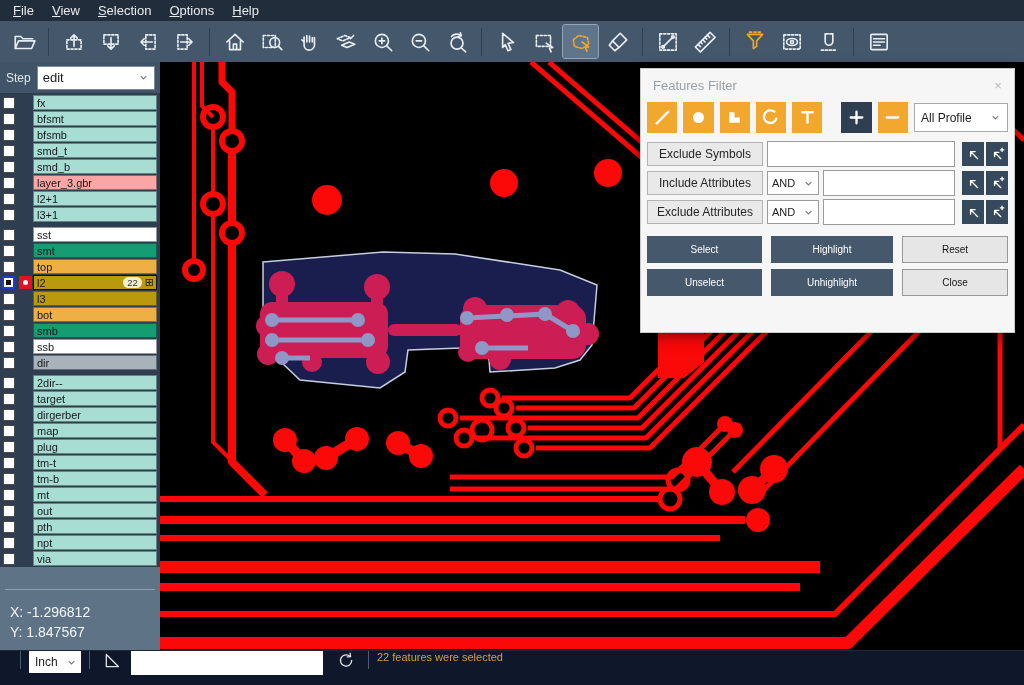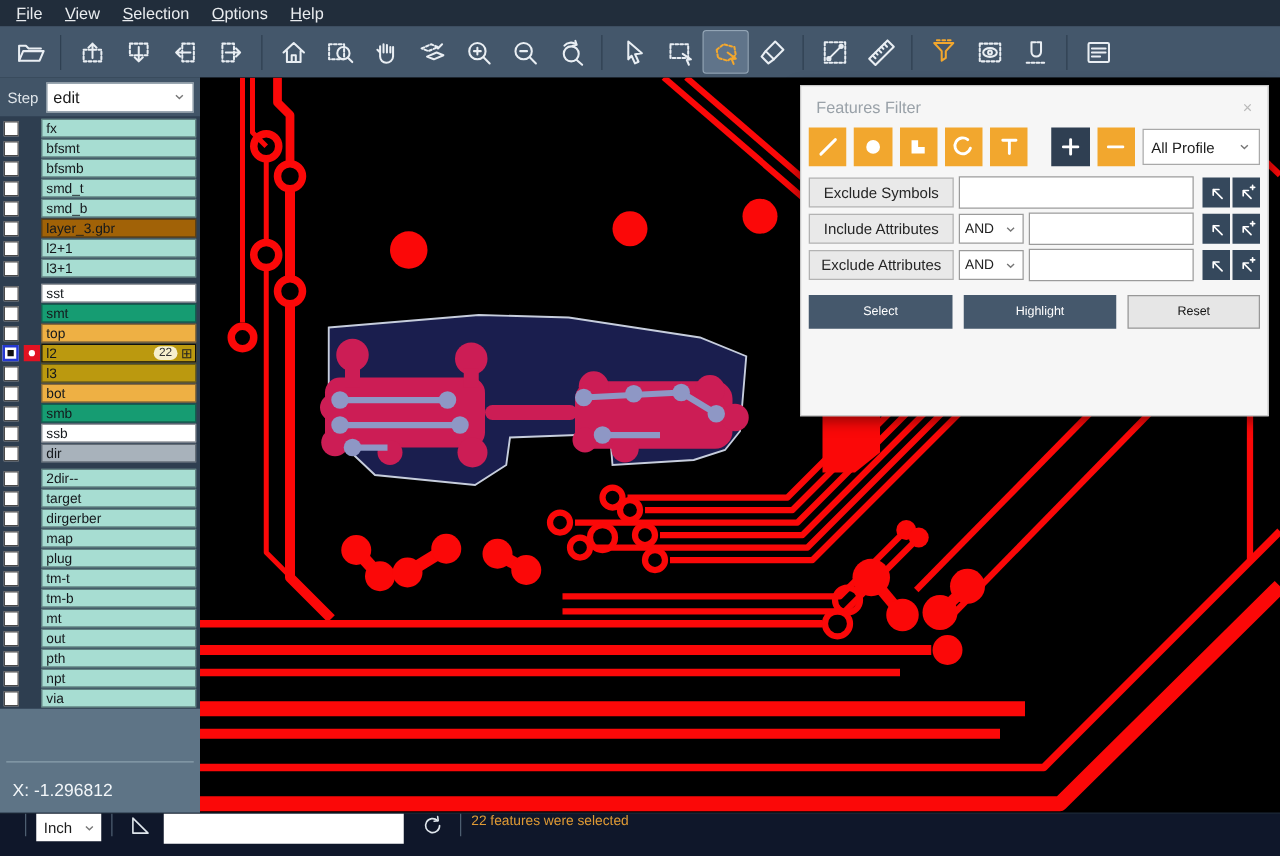--- a/index.html
+++ b/index.html
@@ -298,21 +298,21 @@
             <div class="indcell"></div>
             <div class="layer-label" style="background: rgb(167, 221, 210);">
               <span>smd_b</span>
             </div>
           </div>
           <div class="layer-row">
             <div class="chkcell">
               <span class="chk"></span>
             </div>
             <div class="indcell"></div>
-            <div class="layer-label" style="background: #a16207;">
+            <div class="layer-label" style="background: #fca5a5;">
               <span>layer_3.gbr</span>
             </div>
           </div>
           <div class="layer-row">
             <div class="chkcell">
               <span class="chk"></span>
             </div>
             <div class="indcell"></div>
             <div class="layer-label" style="background: rgb(167, 221, 210);">
               <span>l2+1</span>
@@ -523,20 +523,21 @@
             </div>
             <div class="indcell"></div>
             <div class="layer-label" style="background: rgb(167, 221, 210);">
               <span>via</span>
             </div>
           </div>
         </div>
       <div class="sidebar-rest">
         <div class="coords-sep"></div>
         <div class="coord">X: -1.296812</div>
+        <div class="coord">Y: 1.847567</div>
       </div>
     </div>
 
     <div class="canvas">
       <svg width="864" height="589" viewBox="0 0 864 589">
 
         <g stroke="var(--trace-red)" fill="none" stroke-linejoin="round">
           <path d="M34 0 V196" stroke-width="4"></path>
           <path d="M42 0 V44 L53 55" stroke-width="4"></path>
           <path d="M53 66 V131" stroke-width="4"></path>
@@ -762,20 +763,25 @@
                 <path d="M12.5 3.5h4M14.5 1.5v4"></path>
               </svg>
             </div>
           </div>
         </div>
       <div class="actions" id="actionsRow1">
           <div class="abtn dark">Select</div>
           <div class="abtn dark">Highlight</div>
           <div class="abtn light">Reset</div>
         </div>
+      <div class="actions second" id="actionsRow2">
+          <div class="abtn dark">Unselect</div>
+          <div class="abtn dark">Unhighlight</div>
+          <div class="abtn light">Close</div>
+        </div>
     </div>
 
   </div>
 
   <div class="statusbar">
     <div class="sb-sep"></div>
     <div class="units">
       <span>Inch</span>
       <svg viewBox="0 0 16 16">
           <path d="M4 6l4 4 4-4" fill="none" stroke="#777" stroke-width="1.6"></path>

